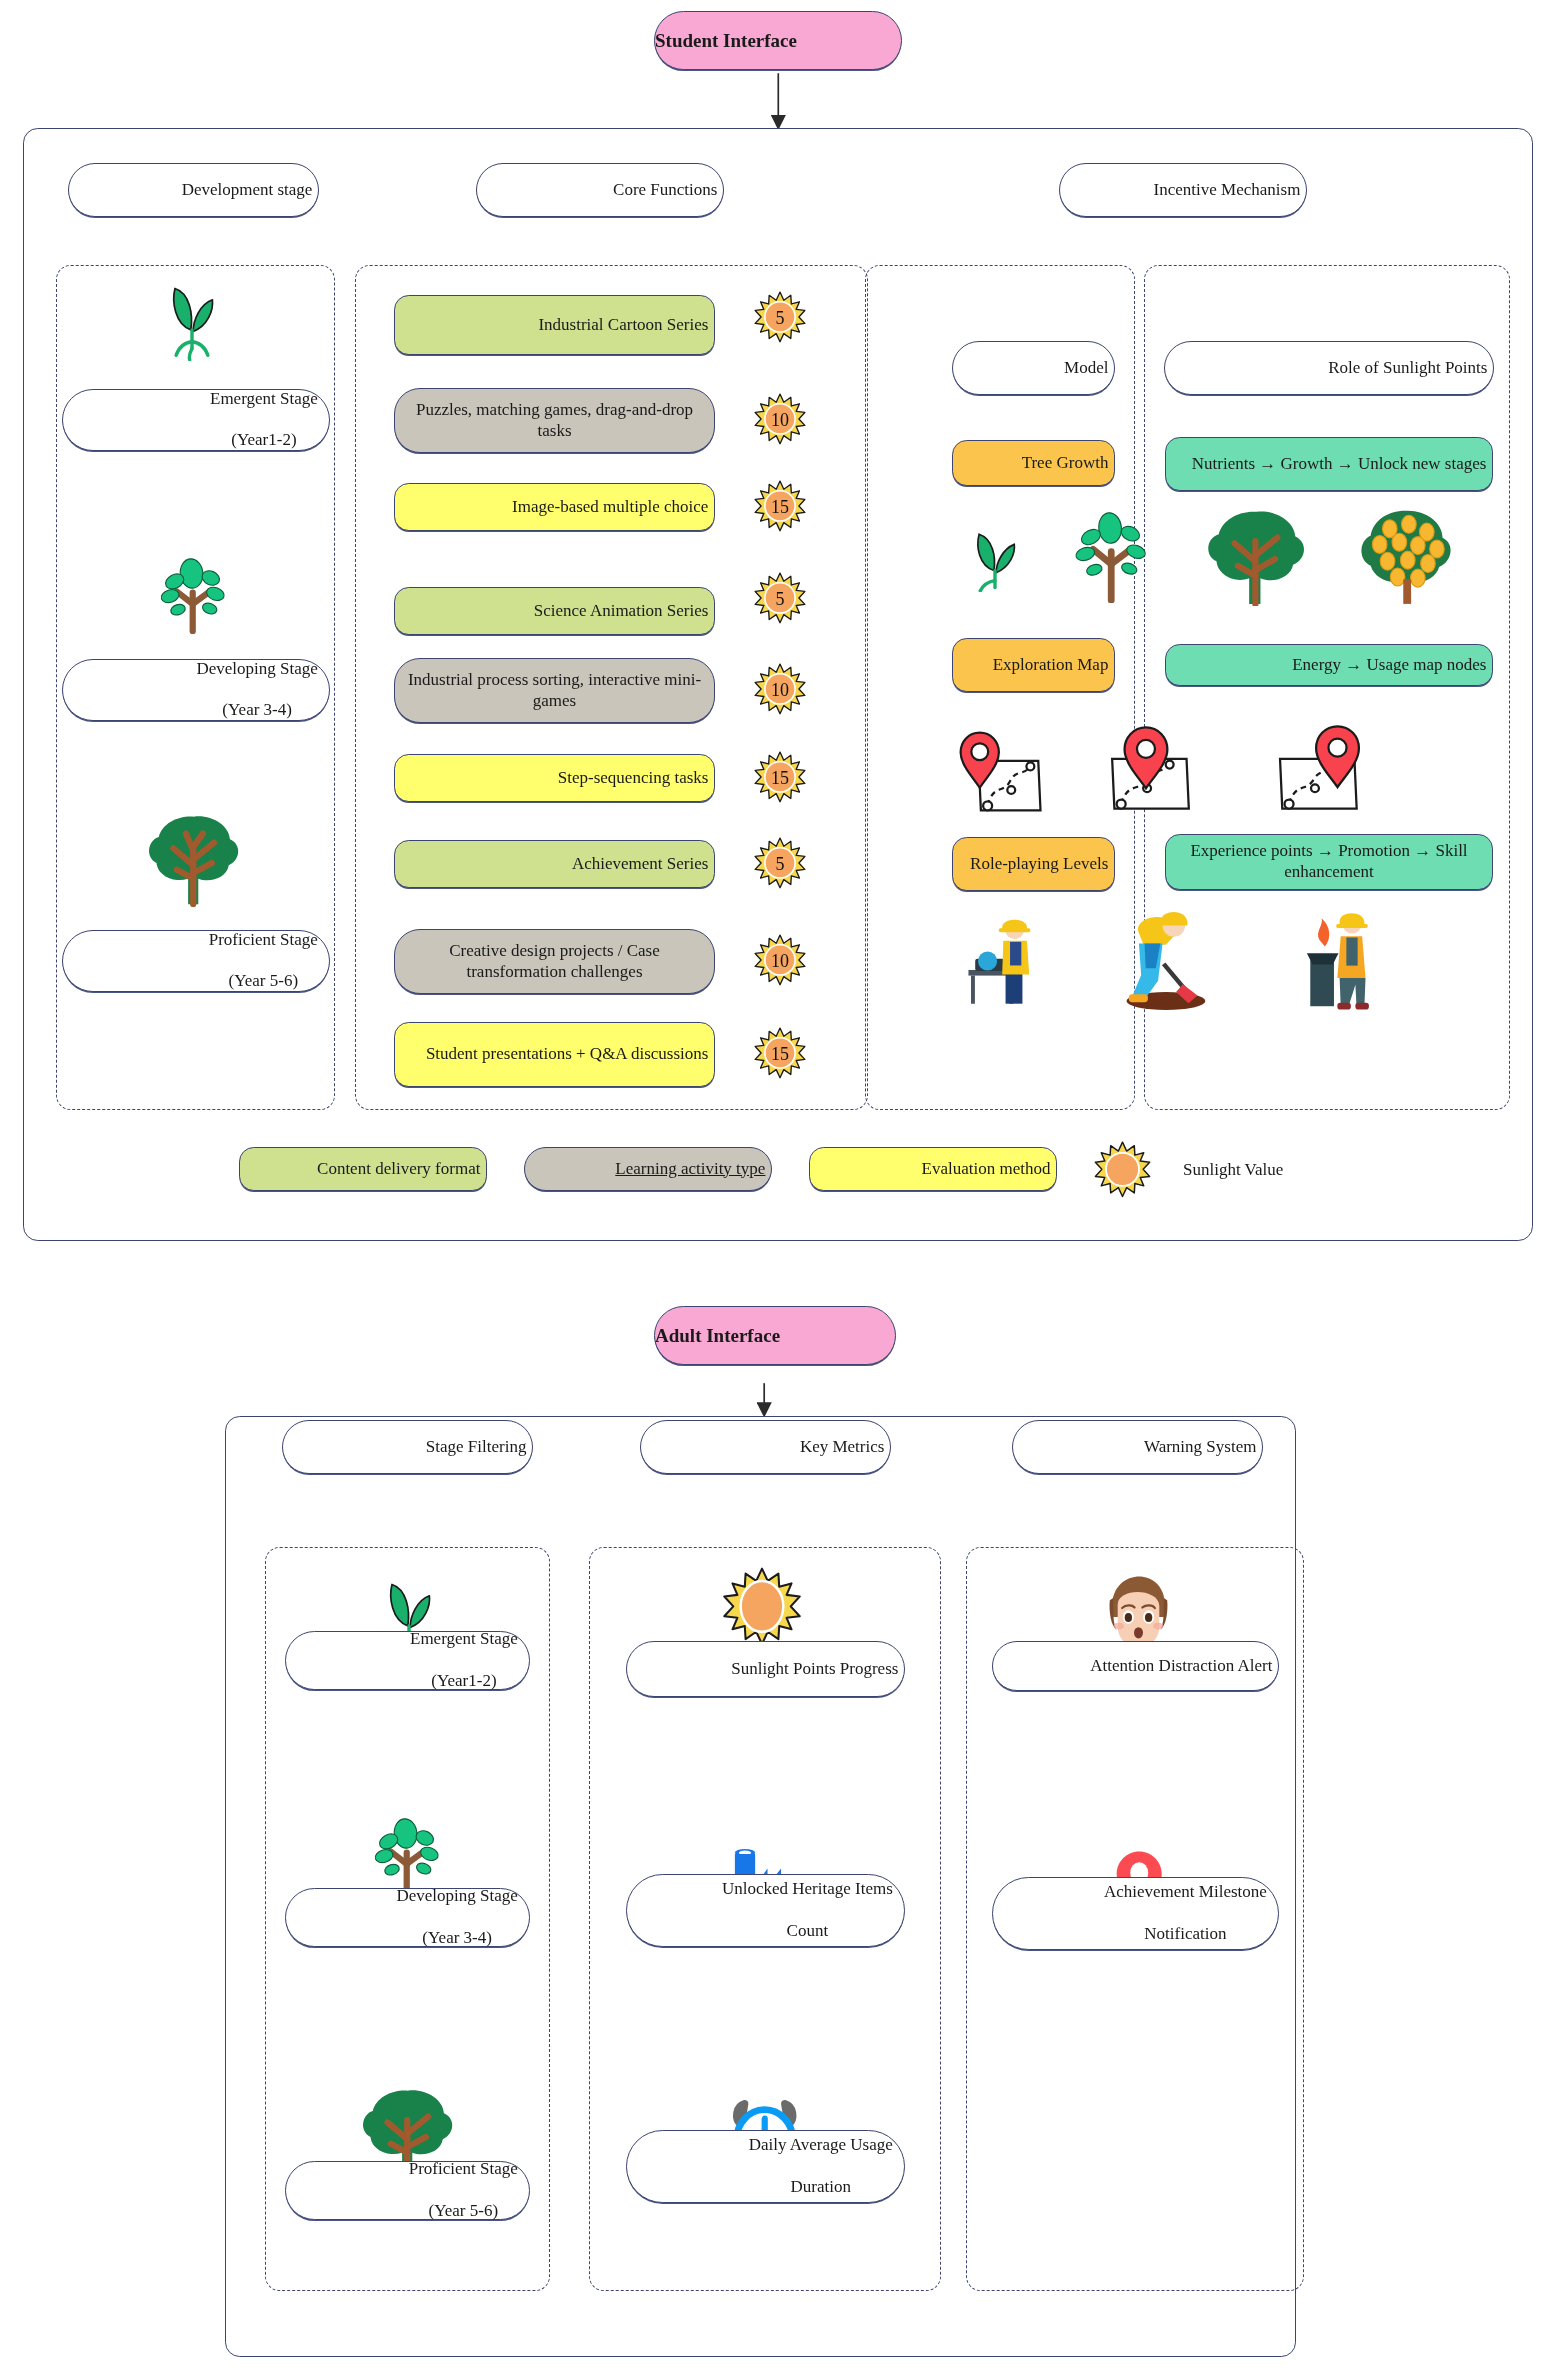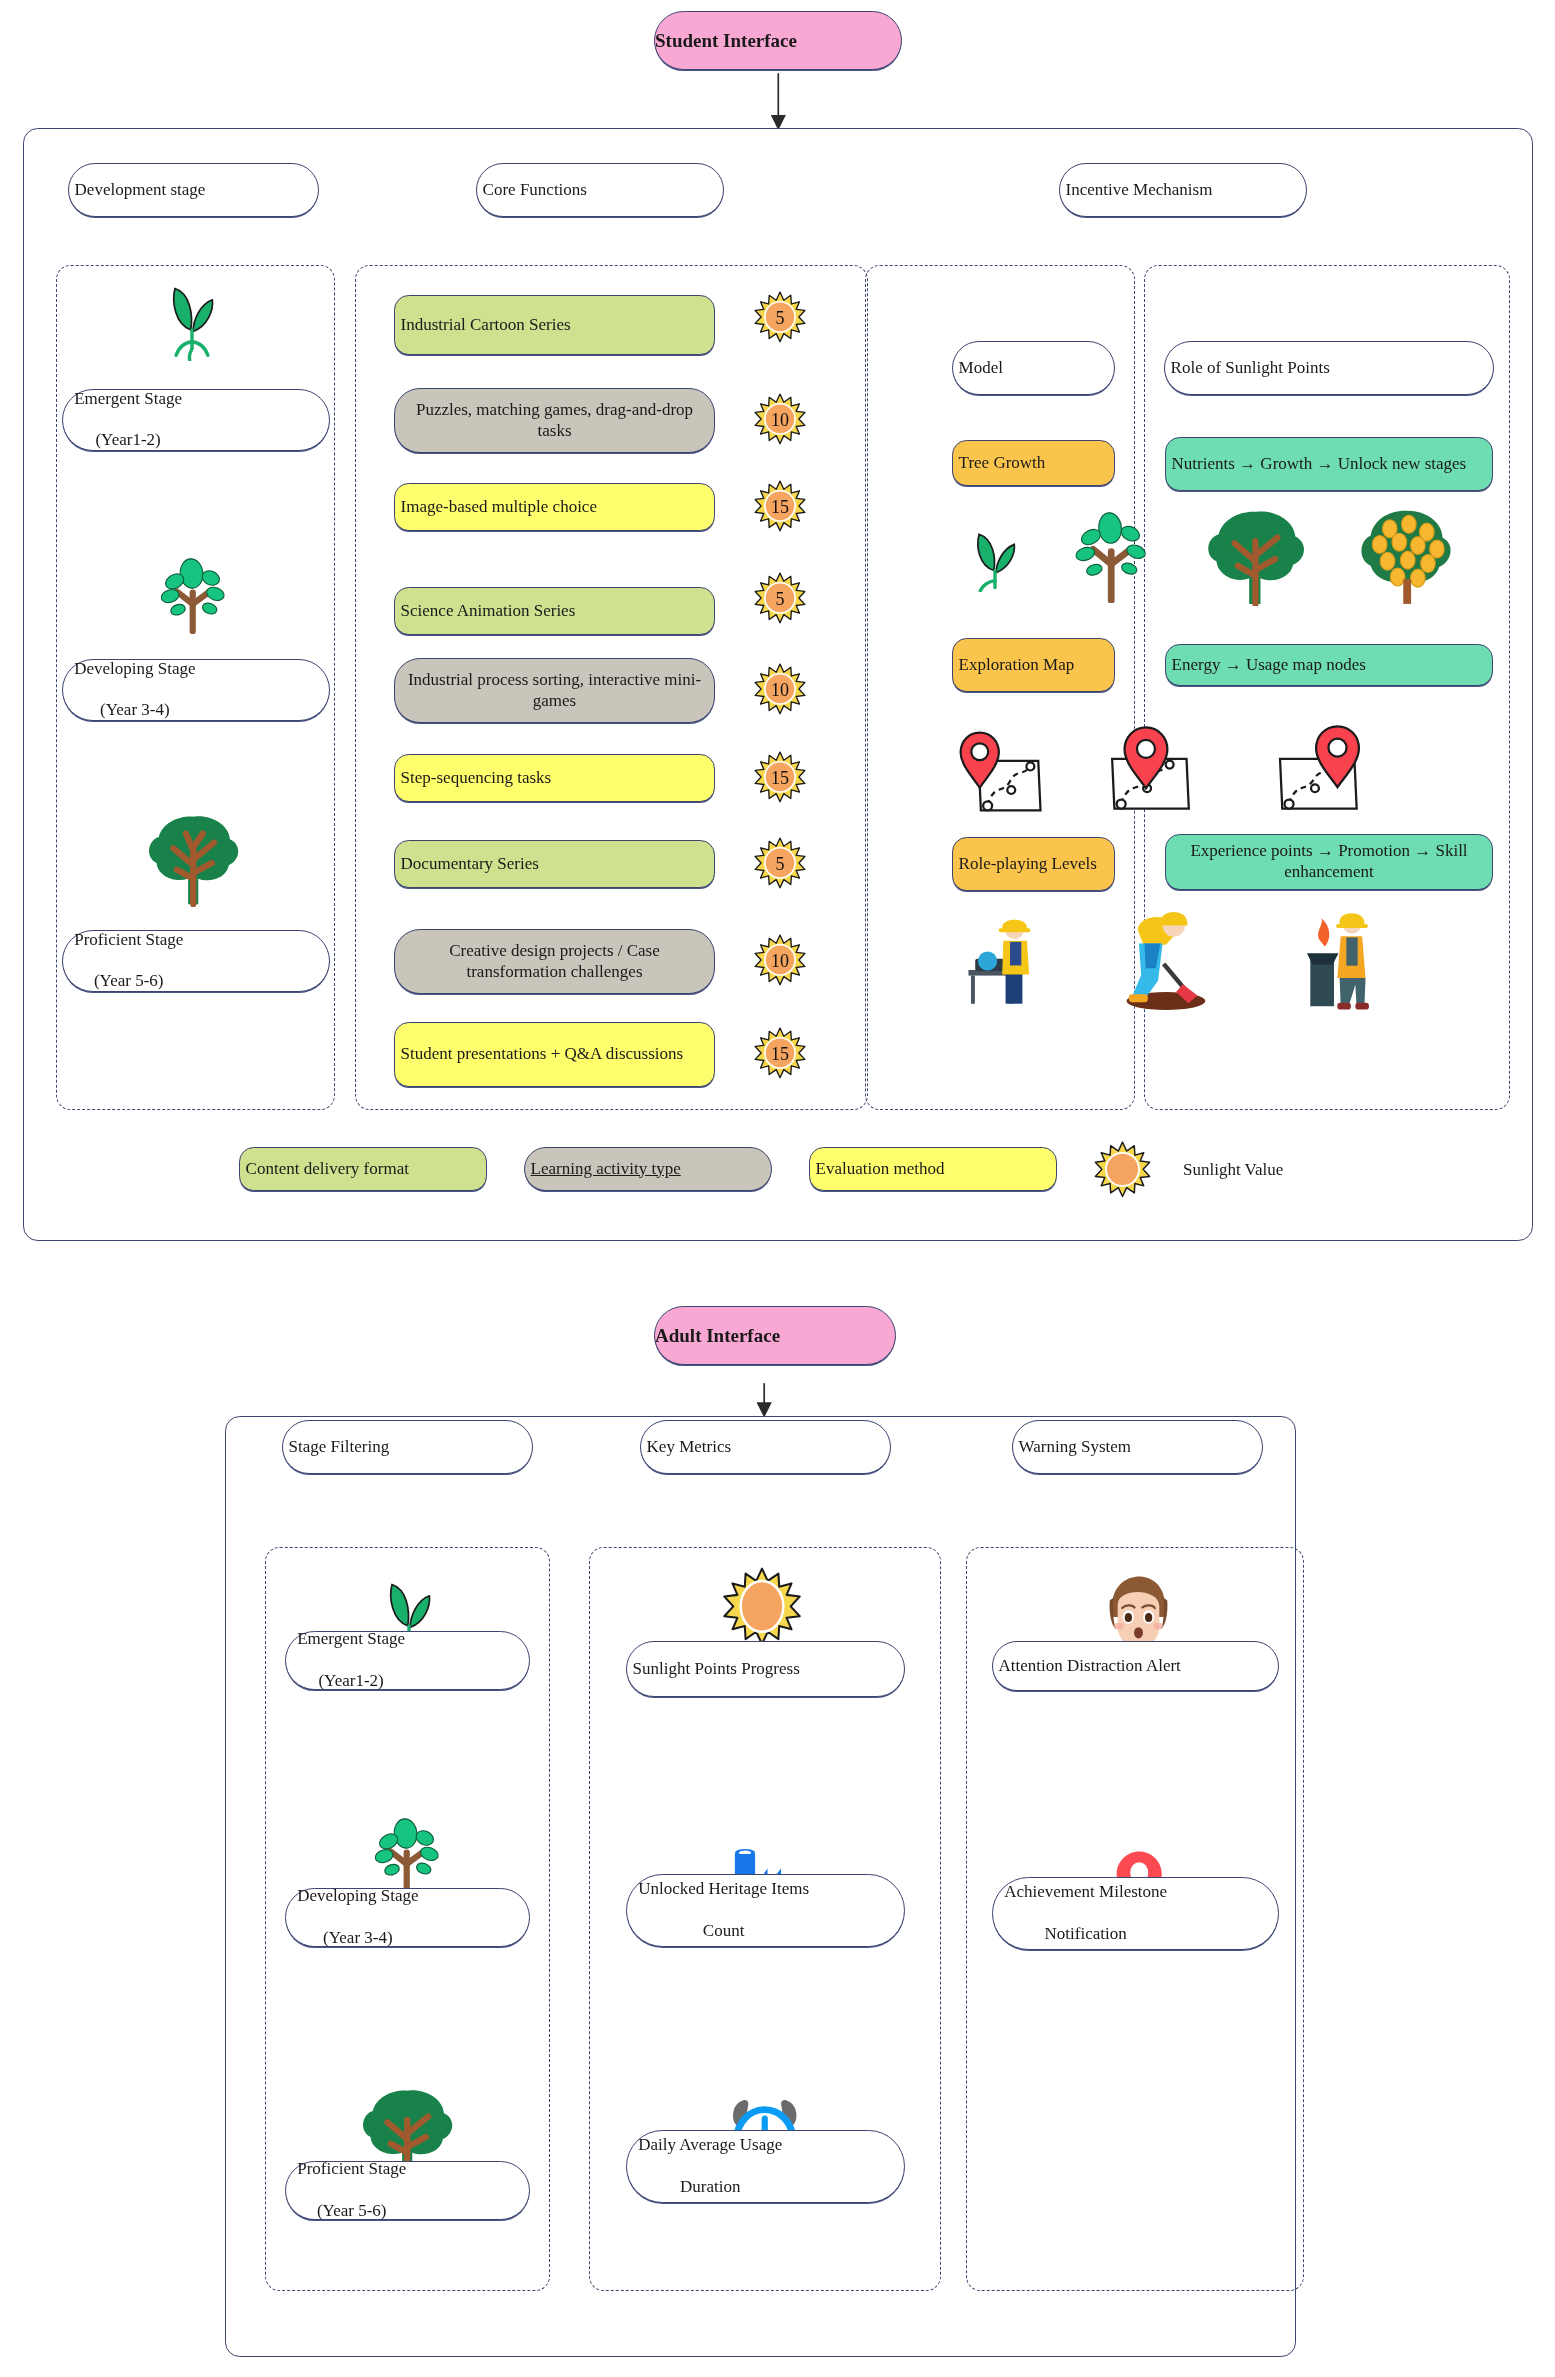--- a/index.html
+++ b/index.html
@@ -10,21 +10,21 @@
     color:#1a1a1a;
   }
   .abs { position:absolute; }
 
   
   .node {
     position:absolute;
     border:1.7px solid #3c4570;
     border-radius:563px;
     background:#ffffff;
-    display:flex; align-items:center; justify-content:flex-start;
+    display:flex; align-items:center; justify-content:flex-end;
     text-align:center;
     line-height:1.22;
     box-shadow:0 1.7px 0 -0.6px #4a5485;
   }
   .node span { display:block; padding:0 5.6px; }
 
   .hdr { font-size:17px; }
   .stagebox { font-size:17px; }
   .fnbox { border-radius:14.7px; font-size:17px; }
   .green  { background:#cfe08e; }
@@ -265,21 +265,21 @@
   <span>Science Animation Series</span>
   </div>
 <div class="node fnbox grey" style="left:394px;top:658px;width:321px;height:65px;">
   <span>Industrial process sorting, interactive mini-games</span>
   </div>
 <div class="node fnbox yellow" style="left:394px;top:754px;width:321px;height:48px;">
   <span>Step-sequencing tasks</span>
   </div>
 
 <div class="node fnbox green" style="left:394px;top:840px;width:321px;height:48px;">
-  <span>Documentary Series</span>
+  <span>Achievement Series</span>
   </div>
 <div class="node fnbox grey" style="left:394px;top:929px;width:321px;height:65px;">
   <span>Creative design projects / Case transformation challenges</span>
   </div>
 <div class="node fnbox yellow" style="left:394px;top:1022px;width:321px;height:65px;">
   <span>Student presentations + Q&amp;A discussions</span>
   </div>
 
 <div class="sun" style="left:753px;top:291px;">
   <svg viewBox="0 0 100 100" xmlns="http://www.w3.org/2000/svg" style="position:absolute;inset:0;width:100%;height:100%">

